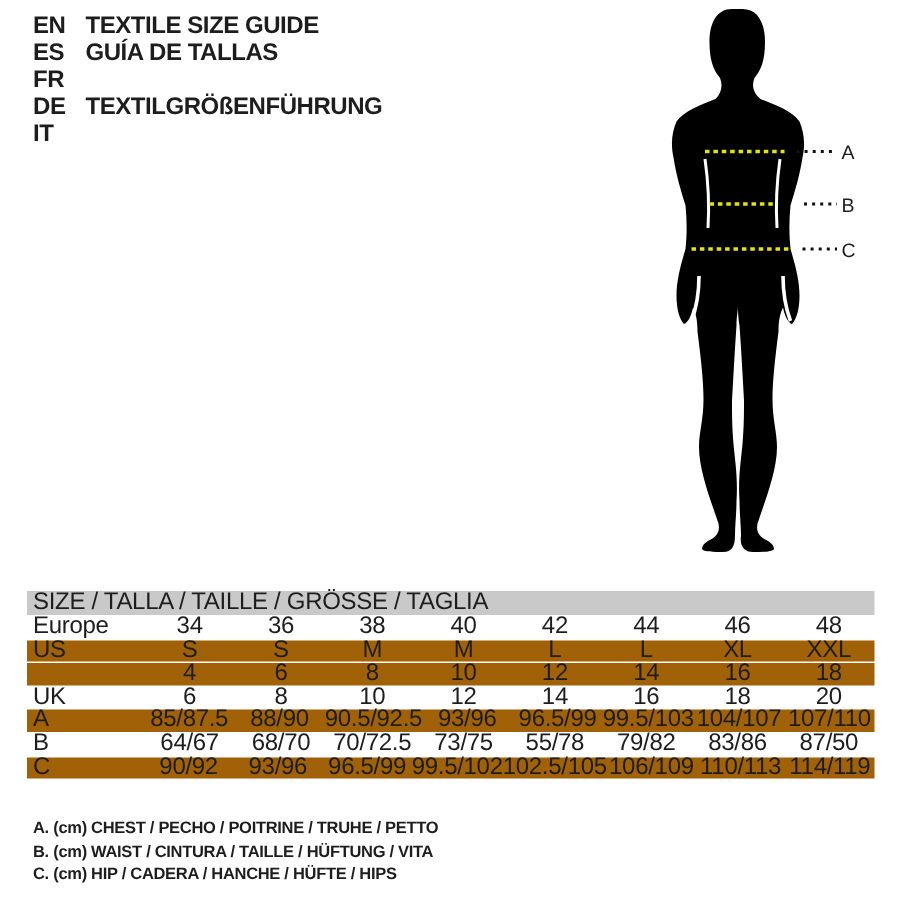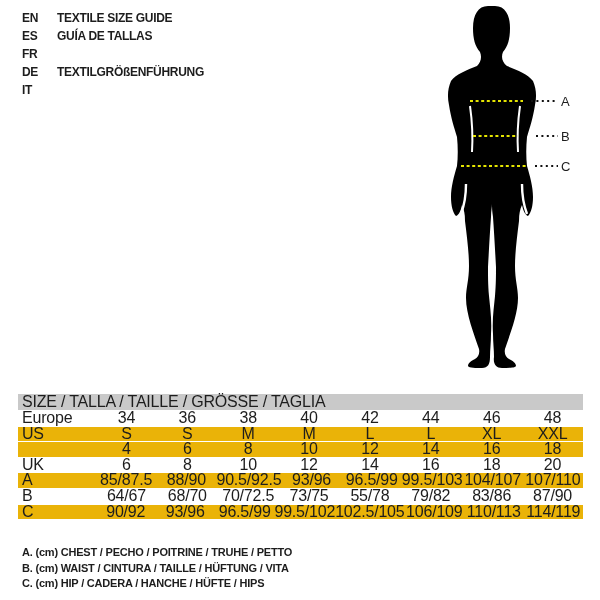--- a/index.html
+++ b/index.html
@@ -2,42 +2,42 @@
 <html><head>
 <meta charset="utf-8">
 <style>
   html,body{margin:0;padding:0;background:#fff;}
   .page{position:relative;width:600px;height:600px;background:#ffffff;overflow:hidden;
         font-family:"Liberation Sans",sans-serif;color:#1d1d1d;}
 
   
   .langs{position:absolute;left:22px;top:9px;}
   .lang-row{display:flex;height:18px;align-items:center;font-weight:bold;
-            font-size:12px;letter-spacing:-0.3px;white-space:nowrap;}
+            font-size:16px;letter-spacing:-0.3px;white-space:nowrap;}
   .lang-code{width:35px;flex:0 0 35px;}
 
   
   .figure-svg{position:absolute;left:400px;top:0;}
 
   
   .marker-label{position:absolute;left:561px;font-size:13px;font-weight:400;
                 width:18px;text-align:left;}
 
   
   .section-title{position:absolute;left:22px;top:366px;font-weight:bold;
                  font-size:11.5px;letter-spacing:-0.2px;white-space:nowrap;}
 
   
   .size-table{position:absolute;left:18px;top:394px;width:565px;font-size:16px;
               letter-spacing:-0.2px;}
   .thead{height:16px;line-height:16px;background:#c9c9c9;padding-left:4px;
          margin-bottom:1px;white-space:nowrap;}
   .trow{display:grid;grid-template-columns:78px repeat(8,1fr);height:14.6px;
         line-height:14.6px;margin-bottom:1px;}
-  .trow.shade{background:#eab308;}
+  .trow.shade{background:#a16207;}
   .tlabel{padding-left:4px;text-align:left;}
   .tcell{text-align:center;}
 
   
   .legend{position:absolute;left:22px;top:545px;font-weight:bold;font-size:11px;
           letter-spacing:-0.2px;}
   .legend-line{height:15.5px;line-height:15.5px;white-space:nowrap;}
 </style>
 </head>
 <body>
@@ -203,21 +203,21 @@
 
     <div class="trow">
       <span class="tlabel">B</span>
       <span class="tcell">64/67</span>
       <span class="tcell">68/70</span>
       <span class="tcell">70/72.5</span>
       <span class="tcell">73/75</span>
       <span class="tcell">55/78</span>
       <span class="tcell">79/82</span>
       <span class="tcell">83/86</span>
-      <span class="tcell">87/90</span>
+      <span class="tcell">87/50</span>
     </div>
 
     <div class="trow shade">
       <span class="tlabel">C</span>
       <span class="tcell">90/92</span>
       <span class="tcell">93/96</span>
       <span class="tcell">96.5/99</span>
       <span class="tcell">99.5/102</span>
       <span class="tcell">102.5/105</span>
       <span class="tcell">106/109</span>

